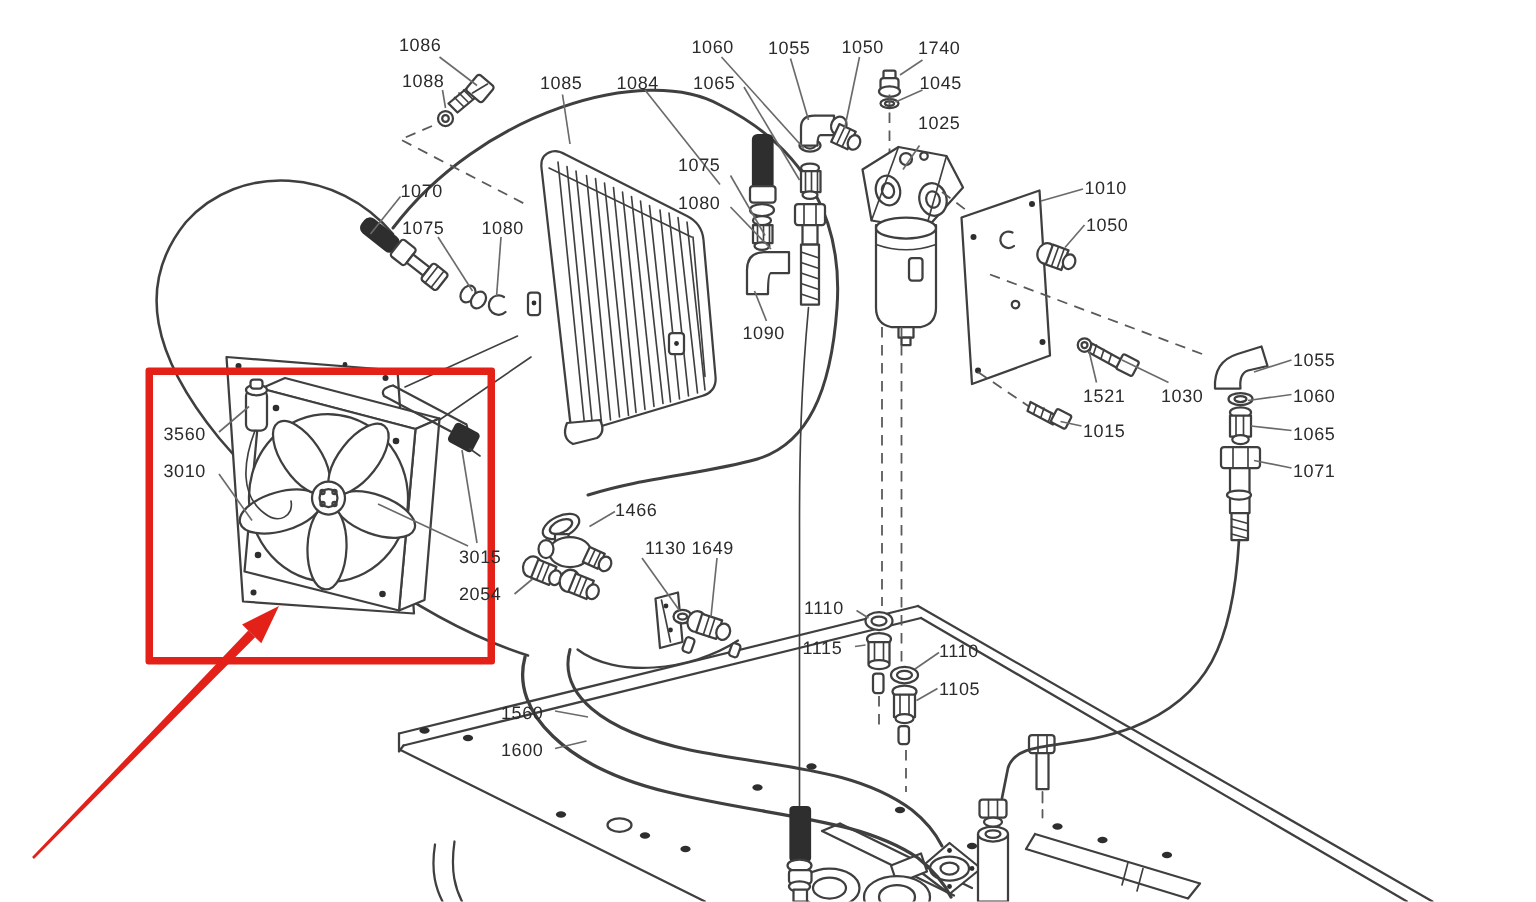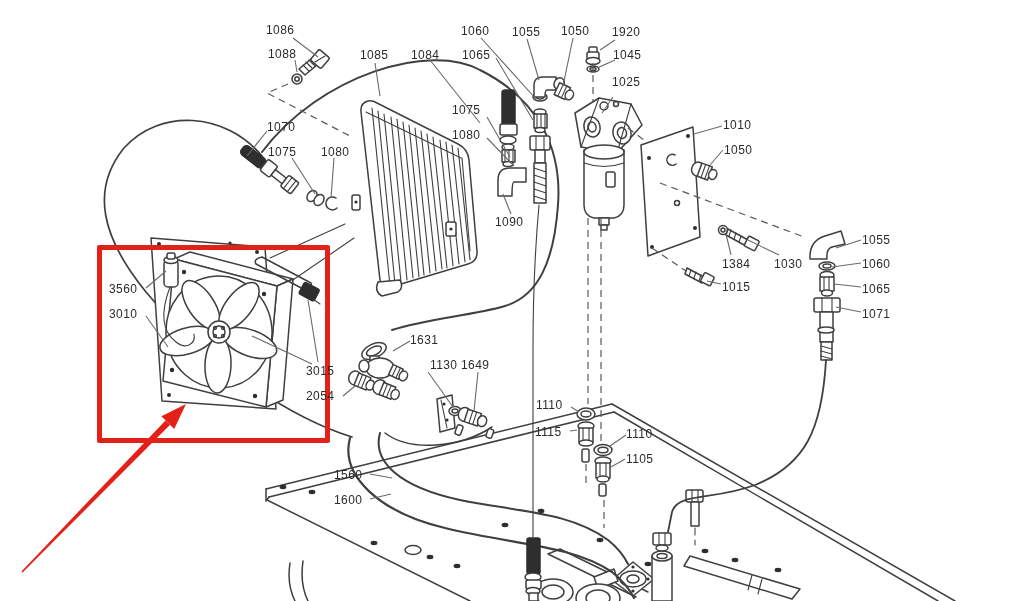--- a/index.html
+++ b/index.html
@@ -440,44 +440,44 @@
 
 <div class="hl-box" style="left:97px;top:245px;width:223px;height:188px;"></div>
 
 <div class="lbl" style="left:266px;top:22px">1086</div>
 <div class="lbl" style="left:268px;top:46px">1088</div>
 <div class="lbl" style="left:360px;top:47px">1085</div>
 <div class="lbl" style="left:411px;top:47px">1084</div>
 <div class="lbl" style="left:461px;top:23px">1060</div>
 <div class="lbl" style="left:512px;top:24px">1055</div>
 <div class="lbl" style="left:561px;top:23px">1050</div>
-<div class="lbl" style="left:612px;top:24px">1920</div>
+<div class="lbl" style="left:612px;top:24px">1740</div>
 <div class="lbl" style="left:462px;top:47px">1065</div>
 <div class="lbl" style="left:613px;top:47px">1045</div>
 <div class="lbl" style="left:612px;top:74px">1025</div>
 <div class="lbl" style="left:723px;top:117px">1010</div>
 <div class="lbl" style="left:724px;top:142px">1050</div>
 <div class="lbl" style="left:267px;top:119px">1070</div>
 <div class="lbl" style="left:268px;top:144px">1075</div>
 <div class="lbl" style="left:321px;top:144px">1080</div>
 <div class="lbl" style="left:452px;top:102px">1075</div>
 <div class="lbl" style="left:452px;top:127px">1080</div>
 <div class="lbl" style="left:495px;top:214px">1090</div>
 <div class="lbl" style="left:862px;top:232px">1055</div>
 <div class="lbl" style="left:862px;top:256px">1060</div>
 <div class="lbl" style="left:862px;top:281px">1065</div>
 <div class="lbl" style="left:862px;top:306px">1071</div>
-<div class="lbl" style="left:722px;top:256px">1384</div>
+<div class="lbl" style="left:722px;top:256px">1521</div>
 <div class="lbl" style="left:774px;top:256px">1030</div>
 <div class="lbl" style="left:722px;top:279px">1015</div>
 <div class="lbl" style="left:109px;top:281px">3560</div>
 <div class="lbl" style="left:109px;top:306px">3010</div>
 <div class="lbl" style="left:306px;top:363px">3015</div>
 <div class="lbl" style="left:306px;top:388px">2054</div>
-<div class="lbl" style="left:410px;top:332px">1631</div>
+<div class="lbl" style="left:410px;top:332px">1466</div>
 <div class="lbl" style="left:430px;top:357px">1130</div>
 <div class="lbl" style="left:461px;top:357px">1649</div>
 <div class="lbl" style="left:536px;top:397px">1110</div>
 <div class="lbl" style="left:535px;top:424px">1115</div>
 <div class="lbl" style="left:626px;top:426px">1110</div>
 <div class="lbl" style="left:626px;top:451px">1105</div>
 <div class="lbl" style="left:334px;top:467px">1560</div>
 <div class="lbl" style="left:334px;top:492px">1600</div>
 
 </div>

